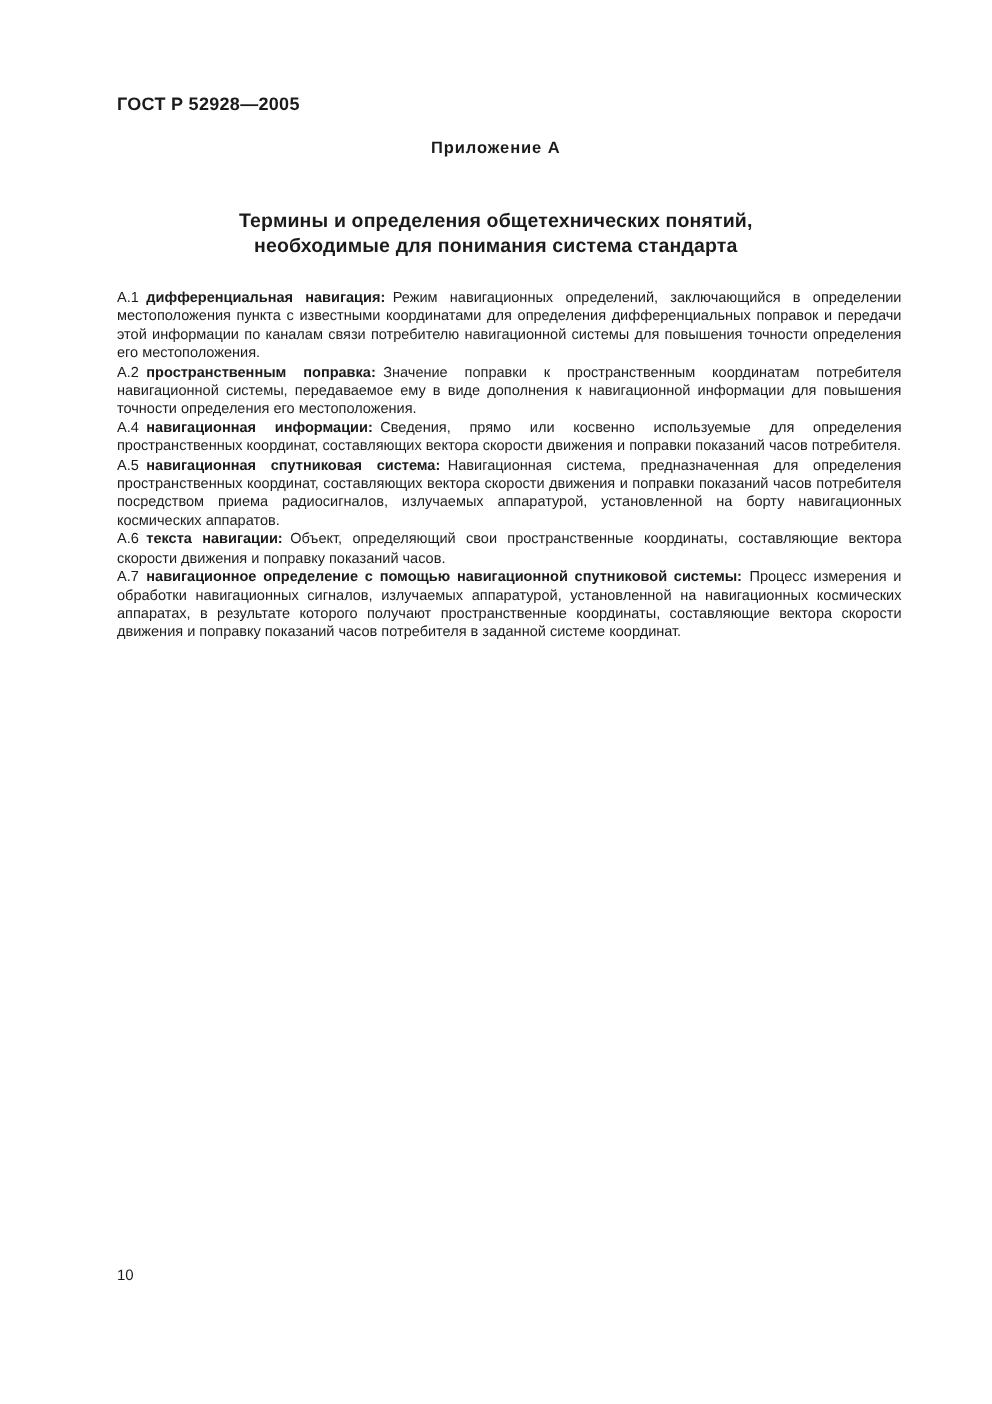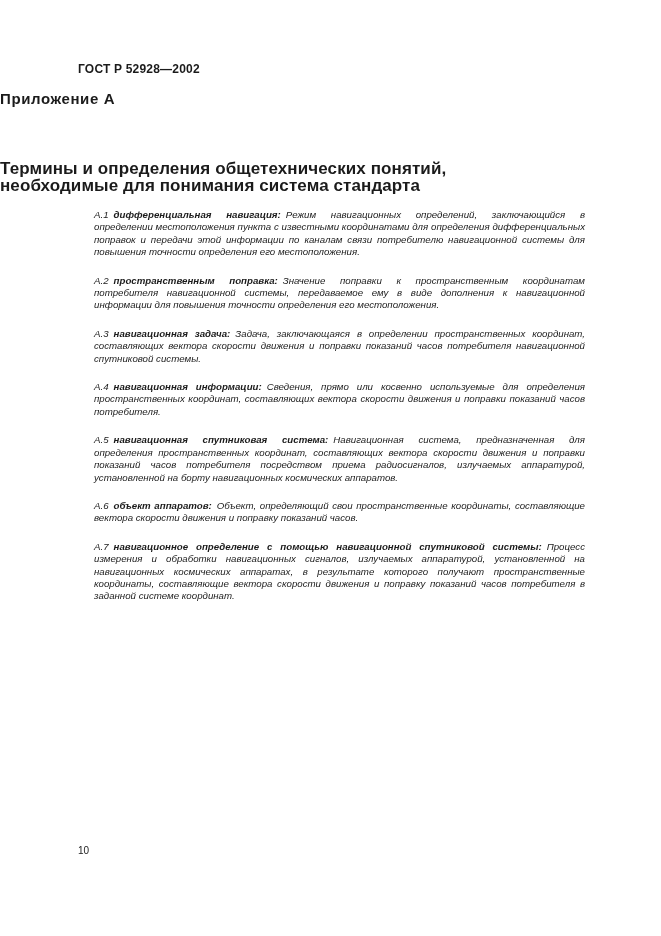--- a/index.html
+++ b/index.html
@@ -22,49 +22,49 @@
     top: 62px;
     font-size: 12px;
     font-weight: bold;
     letter-spacing: 0.2px;
   }
   .appendix {
     position: absolute;
     left: 0;
     top: 92px;
     width: 100%;
-    font-size: 15px;
+    text-align: center;
+    font-size: 11px;
     font-weight: bold;
     letter-spacing: 0.6px;
     line-height: 14px;
   }
   .doc-title {
     position: absolute;
     left: 0;
-    top: 160px;
+    top: 138px;
     width: 100%;
-    text-align: left;
-    font-size: 17px;
+    text-align: center;
+    font-size: 13px;
     font-weight: bold;
     line-height: 17px;
     letter-spacing: 0.1px;
   }
   .body-text {
     position: absolute;
     left: 78px;
     top: 193px;
     width: 523px;
     font-size: 9.7px;
     line-height: 12.4px;
     text-align: justify;
   }
   .body-text p {
-    margin: 16px;
+    margin: 0;
     padding: 0;
-    font-style: italic;
   }
   .entry .num {
     margin-right: 5px;
   }
   .entry .term {
     font-weight: bold;
     margin-right: 5px;
   }
   .page-number {
     position: absolute;
@@ -72,36 +72,35 @@
     top: 845px;
     font-size: 10px;
     text-align: center;
   }
 </style>
 </head>
 <body>
 
 <div class="page">
 
-  <div class="gost-header">ГОСТ Р 52928—2002</div>
+  <div class="gost-header">ГОСТ Р 52928—2005</div>
 
   <div class="appendix">
     <div>Приложение А</div>
   </div>
 
   <div class="doc-title">
     <div>Термины и определения общетехнических понятий,</div>
     <div>необходимые для понимания система стандарта</div>
   </div>
 
   <div class="body-text">
     <p class="entry"><span class="num">А.1</span><span class="term">дифференциальная навигация:</span><span class="def">Режим навигационных определений, заключающийся в определении местоположения пункта с известными координатами для определения дифференциальных поправок и передачи этой информации по каналам связи потребителю навигационной системы для повышения точности определения его местоположения.</span></p>
     <p class="entry"><span class="num">А.2</span><span class="term">пространственным поправка:</span><span class="def">Значение поправки к пространственным координатам потребителя навигационной системы, передаваемое ему в виде дополнения к навигационной информации для повышения точности определения его местоположения.</span></p>
-    <p class="entry"><span class="num">А.3</span><span class="term">навигационная задача:</span><span class="def">Задача, заключающаяся в определении пространственных координат, составляющих вектора скорости движения и поправки показаний часов потребителя навигационной спутниковой системы.</span></p>
     <p class="entry"><span class="num">А.4</span><span class="term">навигационная информации:</span><span class="def">Сведения, прямо или косвенно используемые для определения пространственных координат, составляющих вектора скорости движения и поправки показаний часов потребителя.</span></p>
     <p class="entry"><span class="num">А.5</span><span class="term">навигационная спутниковая система:</span><span class="def">Навигационная система, предназначенная для определения пространственных координат, составляющих вектора скорости движения и поправки показаний часов потребителя посредством приема радиосигналов, излучаемых аппаратурой, установленной на борту навигационных космических аппаратов.</span></p>
-    <p class="entry"><span class="num">А.6</span><span class="term">объект аппаратов:</span><span class="def">Объект, определяющий свои пространственные координаты, составляющие вектора скорости движения и поправку показаний часов.</span></p>
+    <p class="entry"><span class="num">А.6</span><span class="term">текста навигации:</span><span class="def">Объект, определяющий свои пространственные координаты, составляющие вектора скорости движения и поправку показаний часов.</span></p>
     <p class="entry"><span class="num">А.7</span><span class="term">навигационное определение с помощью навигационной спутниковой системы:</span><span class="def">Процесс измерения и обработки навигационных сигналов, излучаемых аппаратурой, установленной на навигационных космических аппаратах, в результате которого получают пространственные координаты, составляющие вектора скорости движения и поправку показаний часов потребителя в заданной системе координат.</span></p>
   </div>
 
   <div class="page-number">10</div>
 
 </div>
 
 </body></html>

